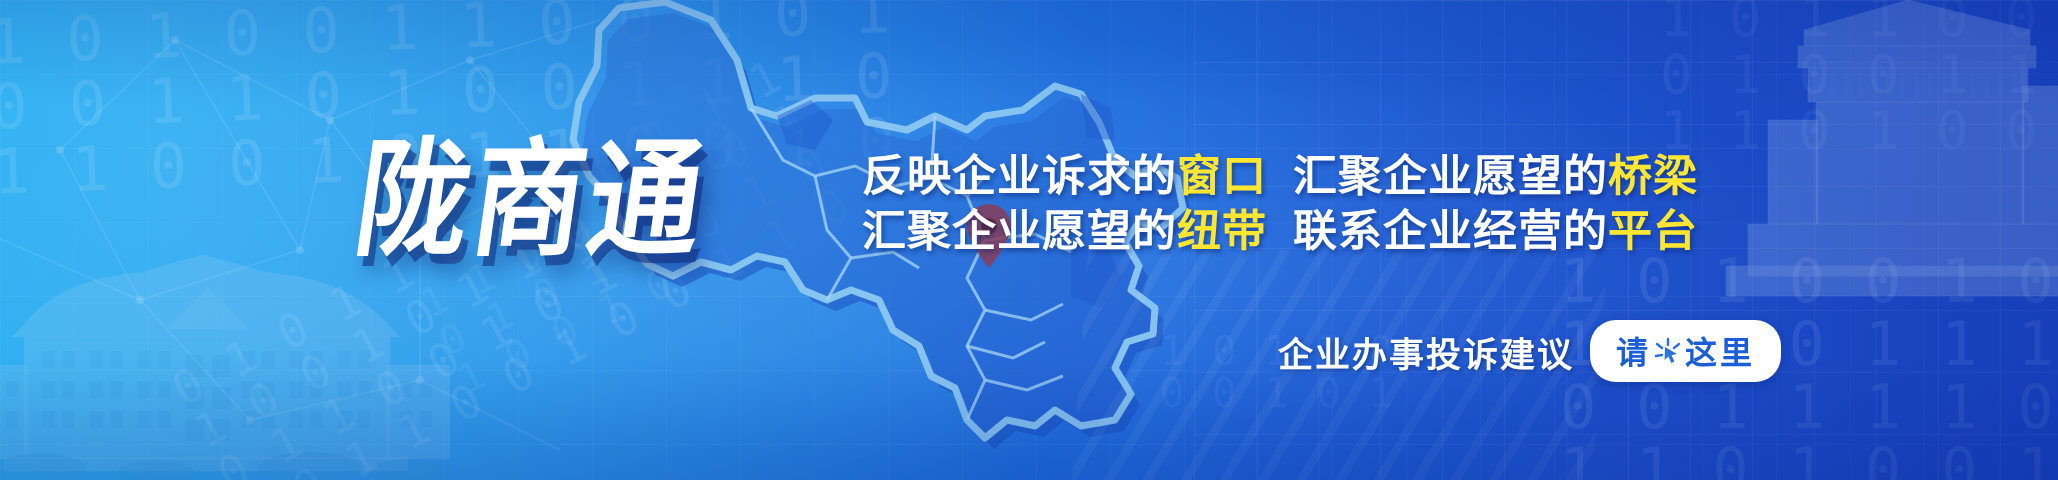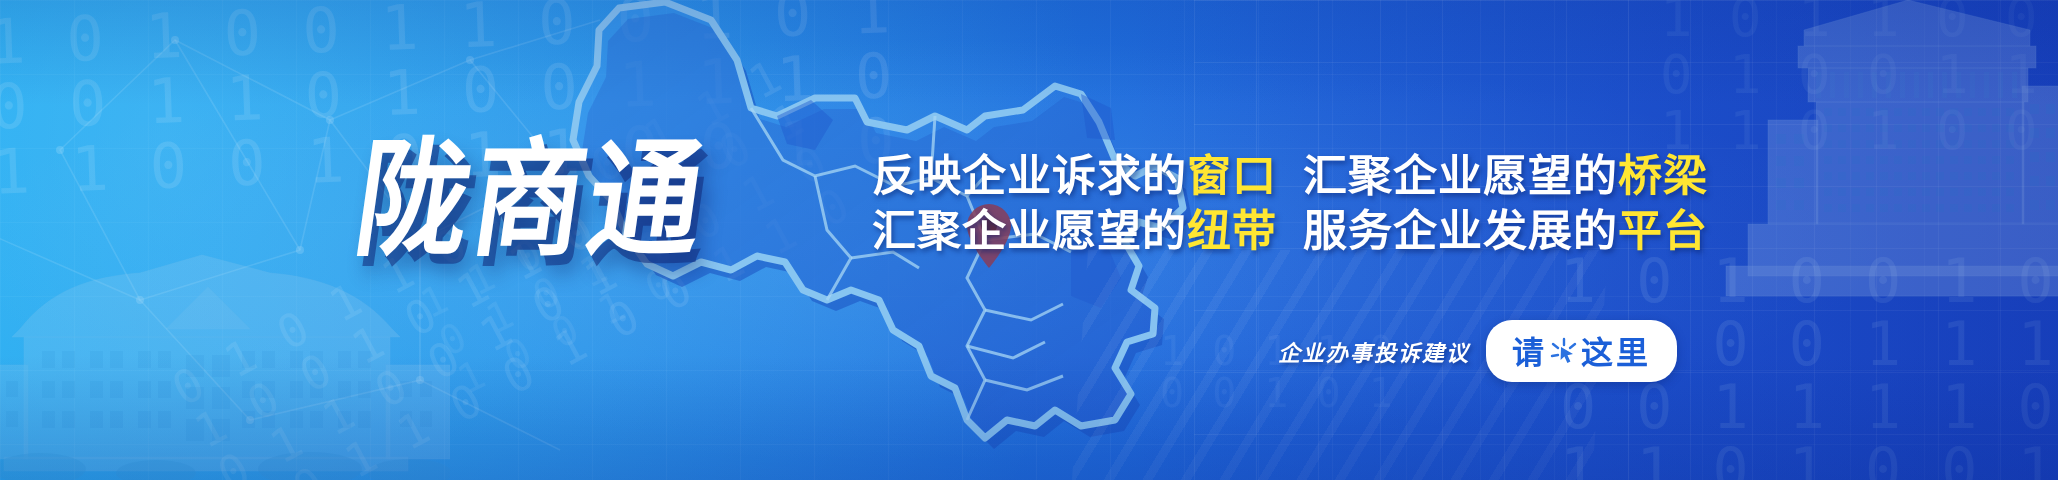--- a/index.html
+++ b/index.html
@@ -125,41 +125,39 @@
   .slogan{
     position:absolute;
     left:862px;
     white-space:nowrap;
     color:#ffffff;
     font-weight:bold;
     font-size:44px;
     letter-spacing:1px;
     font-family:"DejaVu Sans","Liberation Sans",sans-serif;
     text-shadow:2px 3px 5px rgba(8,35,110,.55);
-    margin-left:10px;
   }
   .slogan-1{top:140px;}
   .slogan-2{top:195px;}
   .hl{color:#FFE632;text-shadow:2px 3px 5px rgba(8,35,110,.55);}
   .gap{display:inline-block;width:26px;}
 
   .cta{
     position:absolute;
     left:1278px;top:320px;
     display:flex;align-items:center;gap:16px;
     white-space:nowrap;
   }
   .cta-text{
     color:#ffffff;
     font-weight:bold;
-    font-size:22px;
+    font-size:35px;
     letter-spacing:2px;
     font-family:"DejaVu Sans","Liberation Sans",sans-serif;
     text-shadow:2px 2px 4px rgba(8,35,110,.5);
-    font-style:italic;
   }
   .cta-btn{
     display:flex;align-items:center;gap:6px;
     background:#ffffff;
     border-radius:26px;
     padding:7px 26px 9px 26px;
     box-shadow:0 3px 10px rgba(8,35,110,.35);
     cursor:pointer;
   }
   .cta-btn-label{
@@ -545,21 +543,21 @@
 
   <div class="content">
 
     <div class="title">陇商通</div>
 
     <div class="slogan slogan-1">
       <span>反映企业诉求的</span><span class="hl">窗口</span><span class="gap"></span><span>汇聚企业愿望的</span><span class="hl">桥梁</span>
     </div>
 
     <div class="slogan slogan-2">
-      <span>汇聚企业愿望的</span><span class="hl">纽带</span><span class="gap"></span><span>服务企业发展的</span><span class="hl">平台</span>
+      <span>汇聚企业愿望的</span><span class="hl">纽带</span><span class="gap"></span><span>联系企业经营的</span><span class="hl">平台</span>
     </div>
 
     <div class="cta">
       <span class="cta-text">企业办事投诉建议</span>
 
       <div class="cta-btn">
         <span class="cta-btn-label">
           <span>请</span>
           <span class="click-icon">
             <svg viewBox="0 0 30 30" width="30" height="30">

